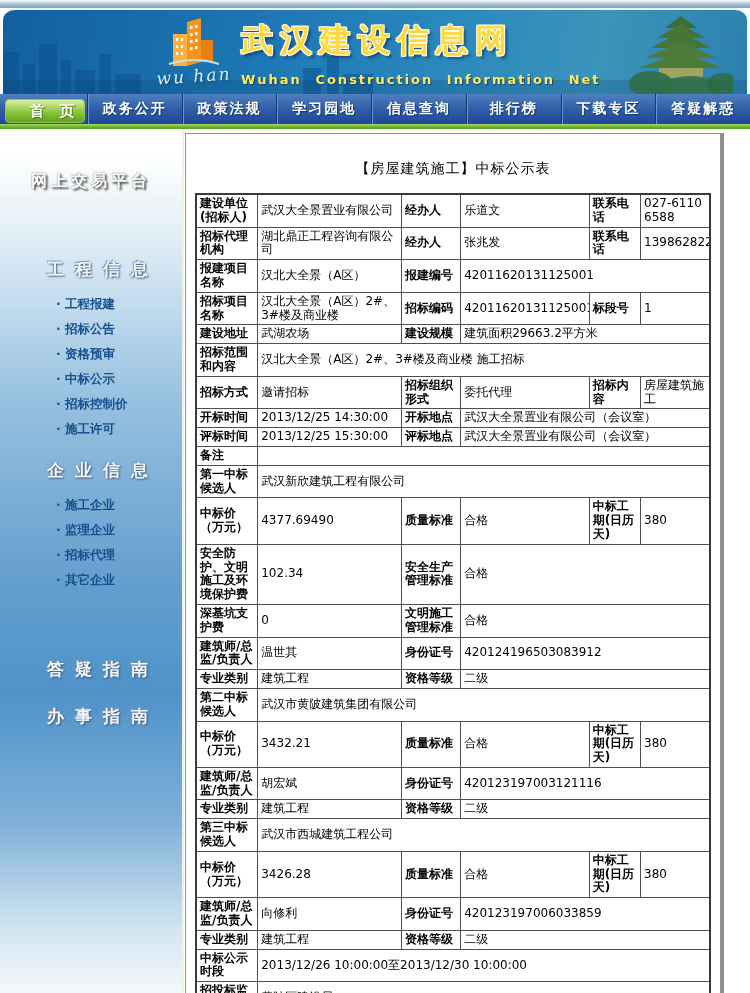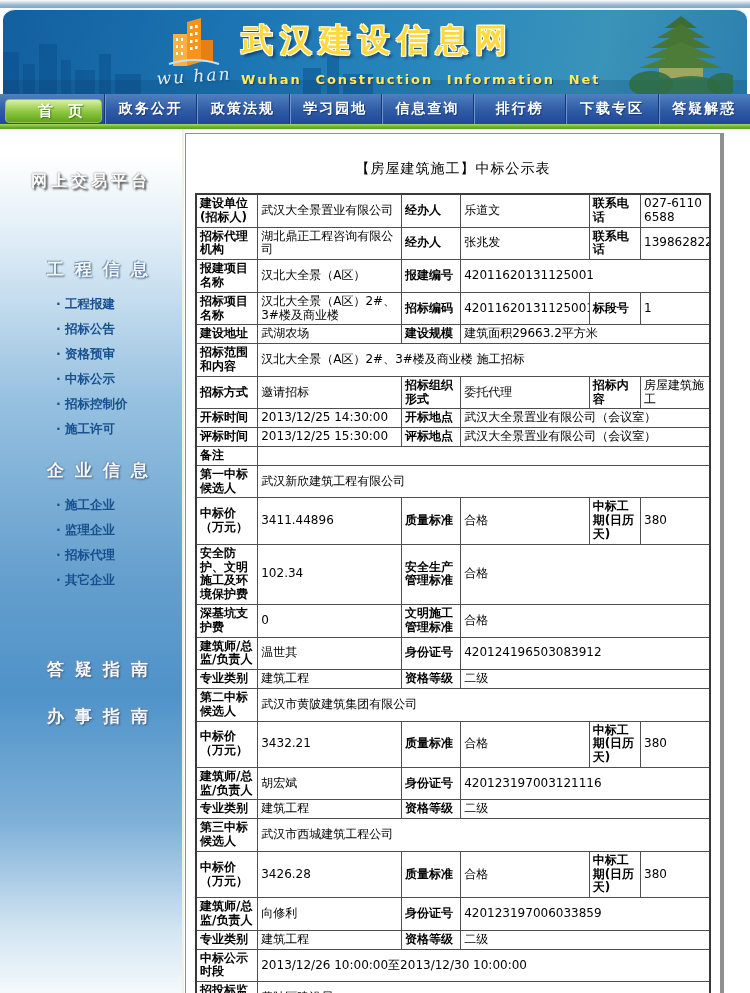--- a/index.html
+++ b/index.html
@@ -19,21 +19,21 @@
                  text-shadow:1px 1px 2px #0c4a7d; }
   .title-area { position:absolute; left:238px; top:9px; }
   .site-title { font-size:32px; font-weight:bold; color:#ffd83d; letter-spacing:7px; white-space:nowrap;
                 text-shadow:1px 1px 0 #fffdf0,-1px -1px 0 #fffdf0,1px -1px 0 #fffdf0,-1px 1px 0 #fffdf0,3px 3px 3px rgba(0,0,30,.45); }
   .site-subtitle { margin-top:9px; font-size:13px; font-weight:bold; color:#ffe95e; letter-spacing:2px;
                    word-spacing:7px; text-shadow:1px 1px 1px #16456f; white-space:nowrap; }
 
   
   .nav { display:flex; height:30px; align-items:stretch;
          background:linear-gradient(180deg,#4f7fc0 0%,#2f5ba5 55%,#20489a 100%); }
-  .nav-home { width:97px; margin:5px 2px 1px 5px; border-radius:4px; border:1px solid #93c251;
+  .nav-home { width:80px; margin:5px 2px 1px 5px; border-radius:4px; border:1px solid #93c251;
               background:linear-gradient(180deg,#d9f0a0 0%,#8cc63f 55%,#5fa51f 100%);
               color:#fff; font-weight:bold; font-size:15px; letter-spacing:5px;
               display:flex; align-items:center; justify-content:center; text-shadow:1px 1px 1px #45790f; cursor:pointer;padding-left:19px; }
   .nav-item { flex:1; display:flex; align-items:center; justify-content:center;
               color:#fff; font-weight:bold; font-size:14px; letter-spacing:2px;
               border-left:1px solid #15386f; box-shadow:inset 1px 0 0 #6e95d2;
               text-shadow:1px 1px 1px #16386e; cursor:pointer; }
   .green-strip { height:5px; background:linear-gradient(180deg,#a8da62 0%,#6cb02a 60%,#58a01e 100%); }
 
   
@@ -251,21 +251,21 @@
             <tr>
               <td class="lbl">备注</td>
               <td colspan="5" class="val"></td>
             </tr>
             <tr>
               <td class="lbl">第一中标候选人</td>
               <td colspan="5" class="val">武汉新欣建筑工程有限公司</td>
             </tr>
             <tr>
               <td class="lbl">中标价（万元）</td>
-              <td class="val">3411.44896</td>
+              <td class="val">4377.69490</td>
               <td class="lbl">质量标准</td>
               <td class="val">合格</td>
               <td class="lbl">中标工期(日历天)</td>
               <td class="val">380</td>
             </tr>
             <tr>
               <td class="lbl">安全防护、文明施工及环境保护费</td>
               <td class="val">102.34</td>
               <td class="lbl">安全生产管理标准</td>
               <td colspan="3" class="val">合格</td>

